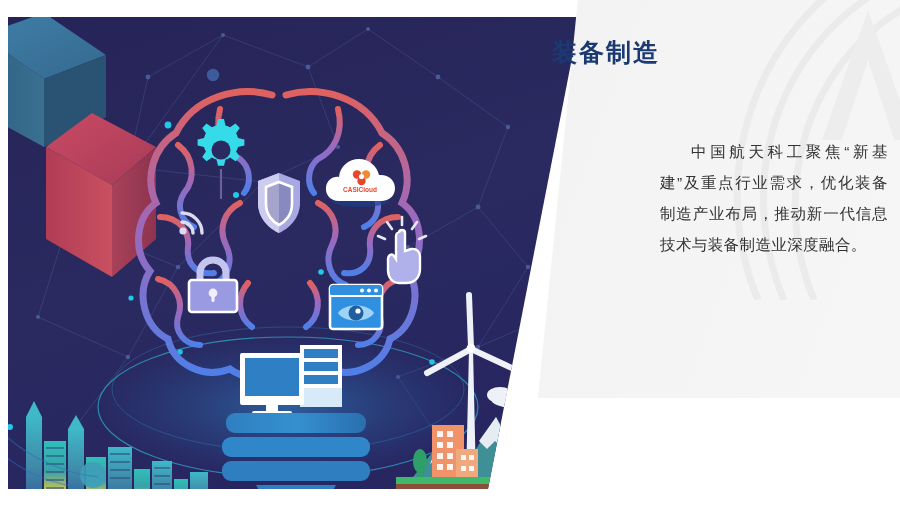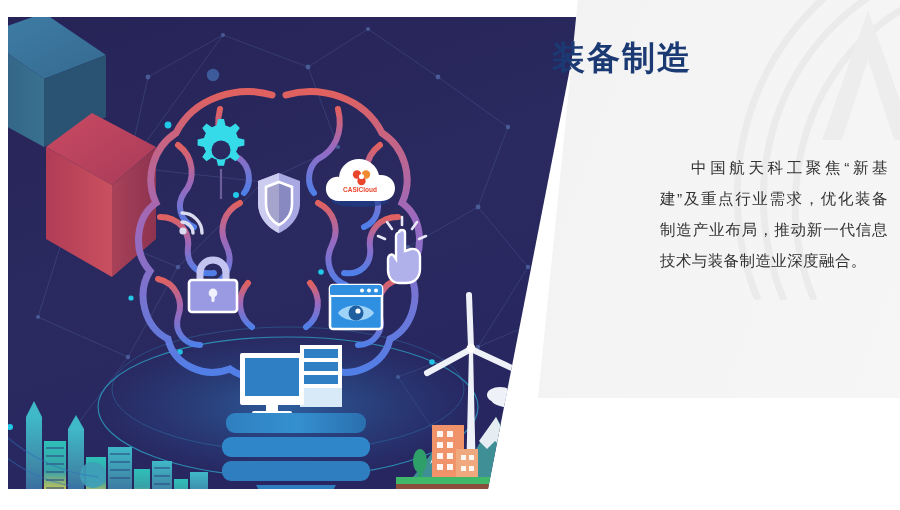--- a/index.html
+++ b/index.html
@@ -28,29 +28,29 @@
   #watermark {
     position: absolute;
     left: 180px; top: -60px;
     width: 300px; height: 360px;
     opacity: 0.5;
     pointer-events: none;
   }
   #panel-title {
     position: absolute;
     left: 552px; top: 36px;
-    font-size: 33px;
+    font-size: 25px;
     font-weight: bold;
     color: #1b3a73;
     letter-spacing: 2px;
     white-space: nowrap;
   }
   #panel-body {
     position: absolute;
-    left: 660px; top: 152px;
+    left: 660px; top: 136px;
     width: 228px;
     font-size: 15.5px;
     line-height: 31px;
     color: #333333;
     text-indent: 31px;
     text-align: justify;
     letter-spacing: 0.4px;
   }
 
   

